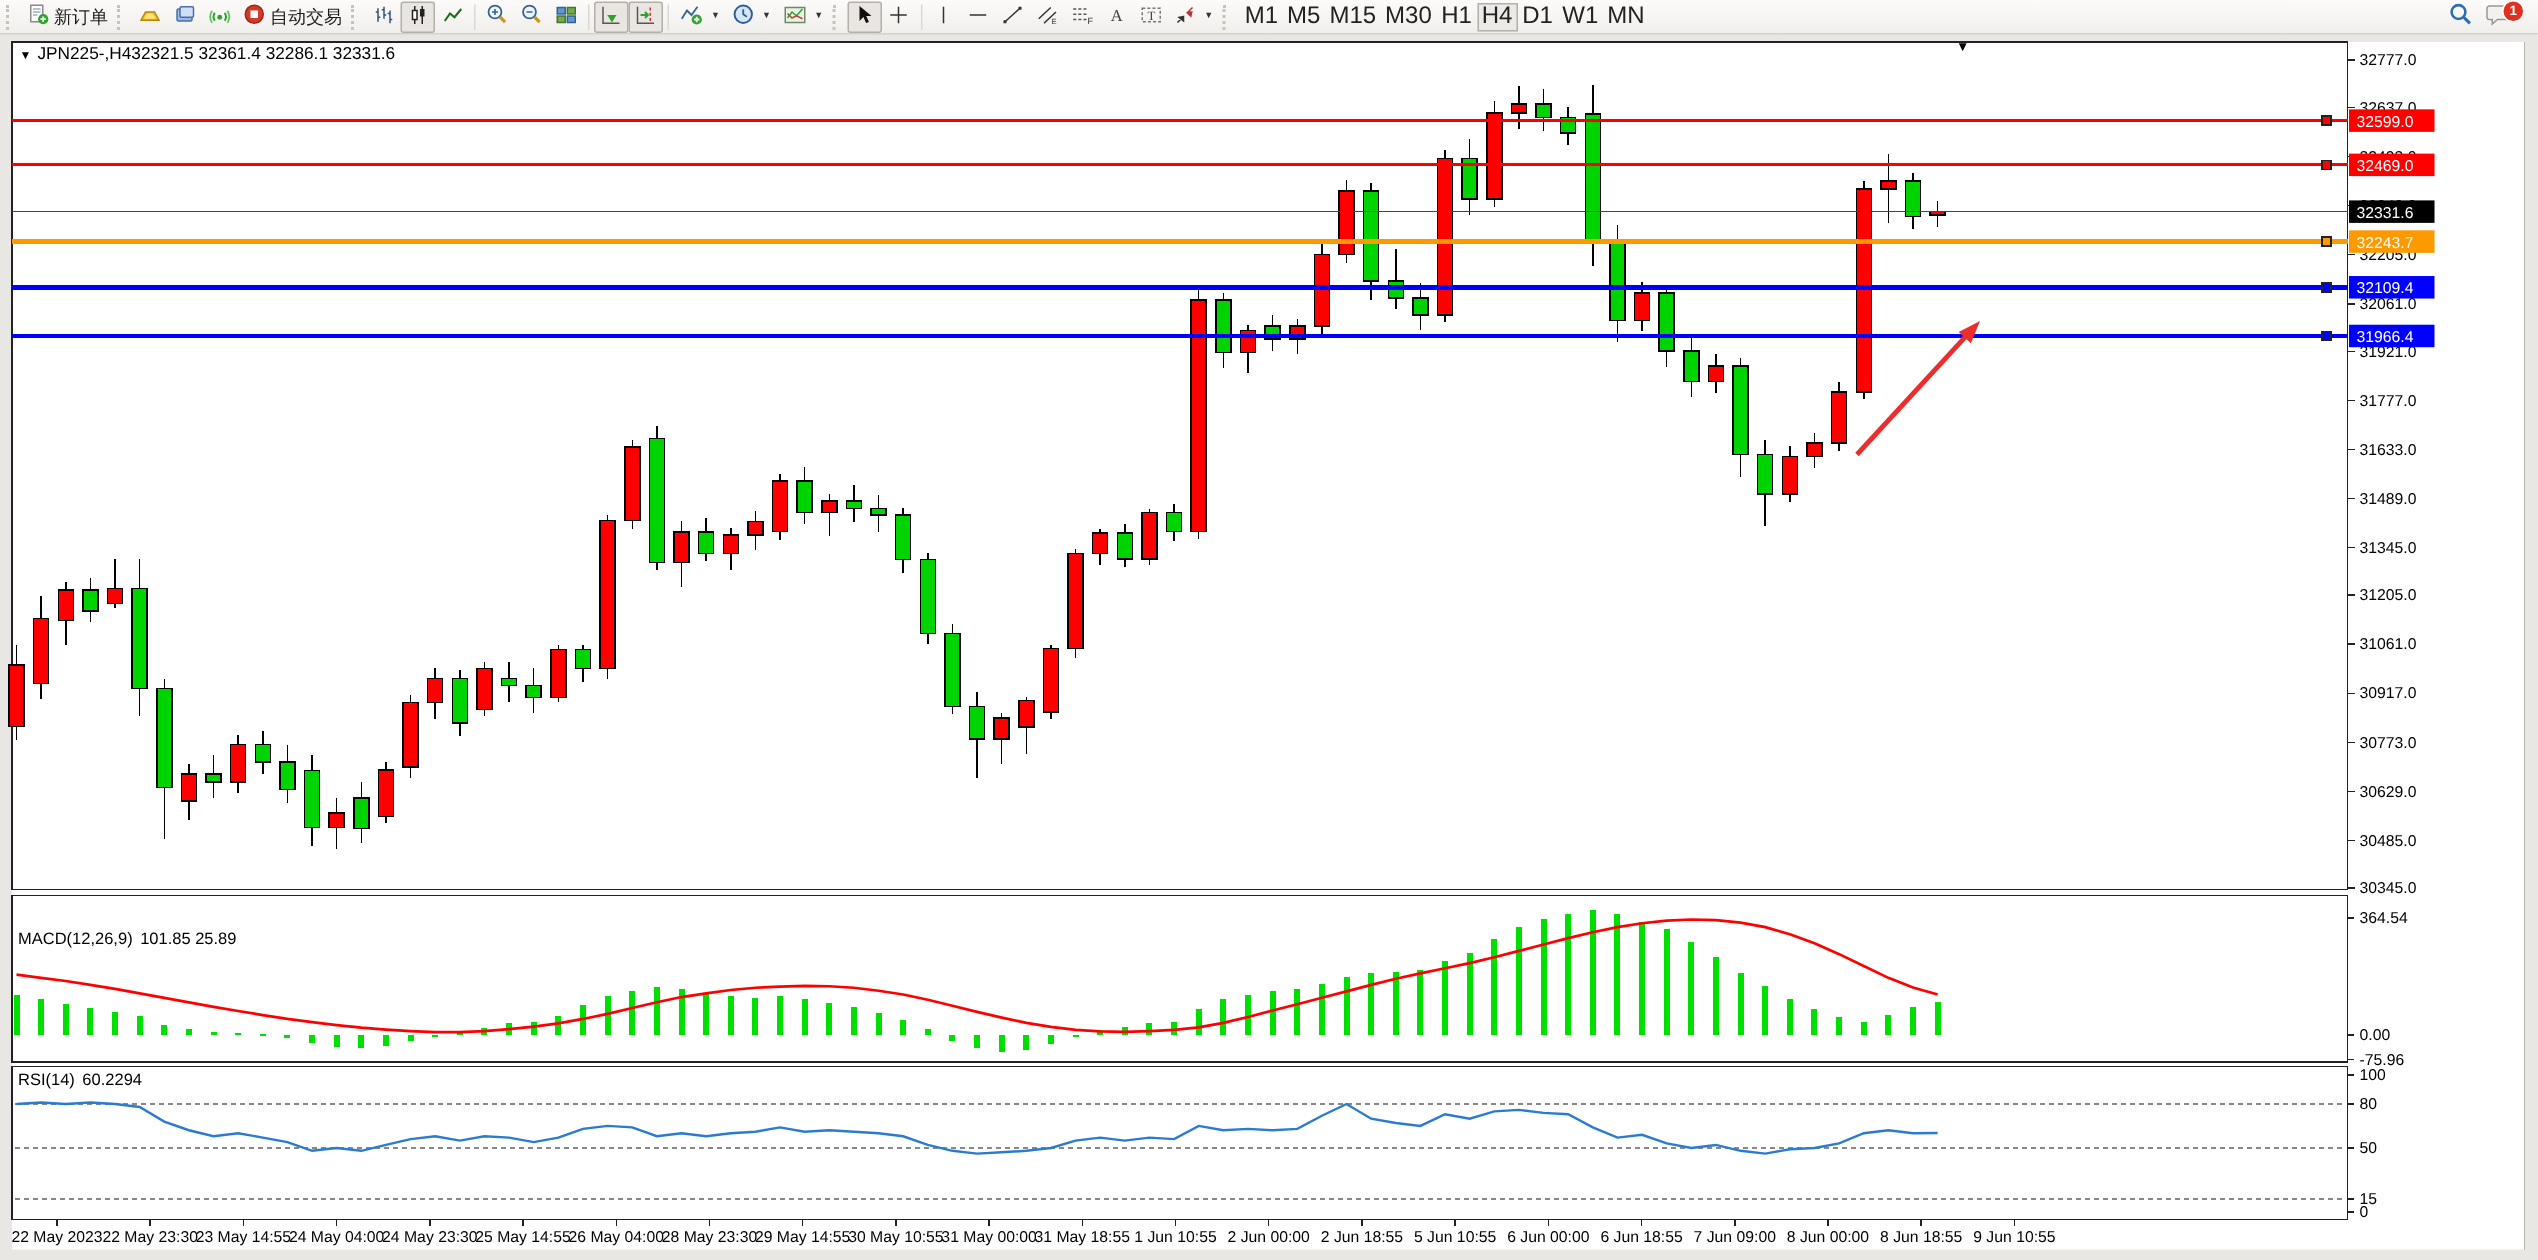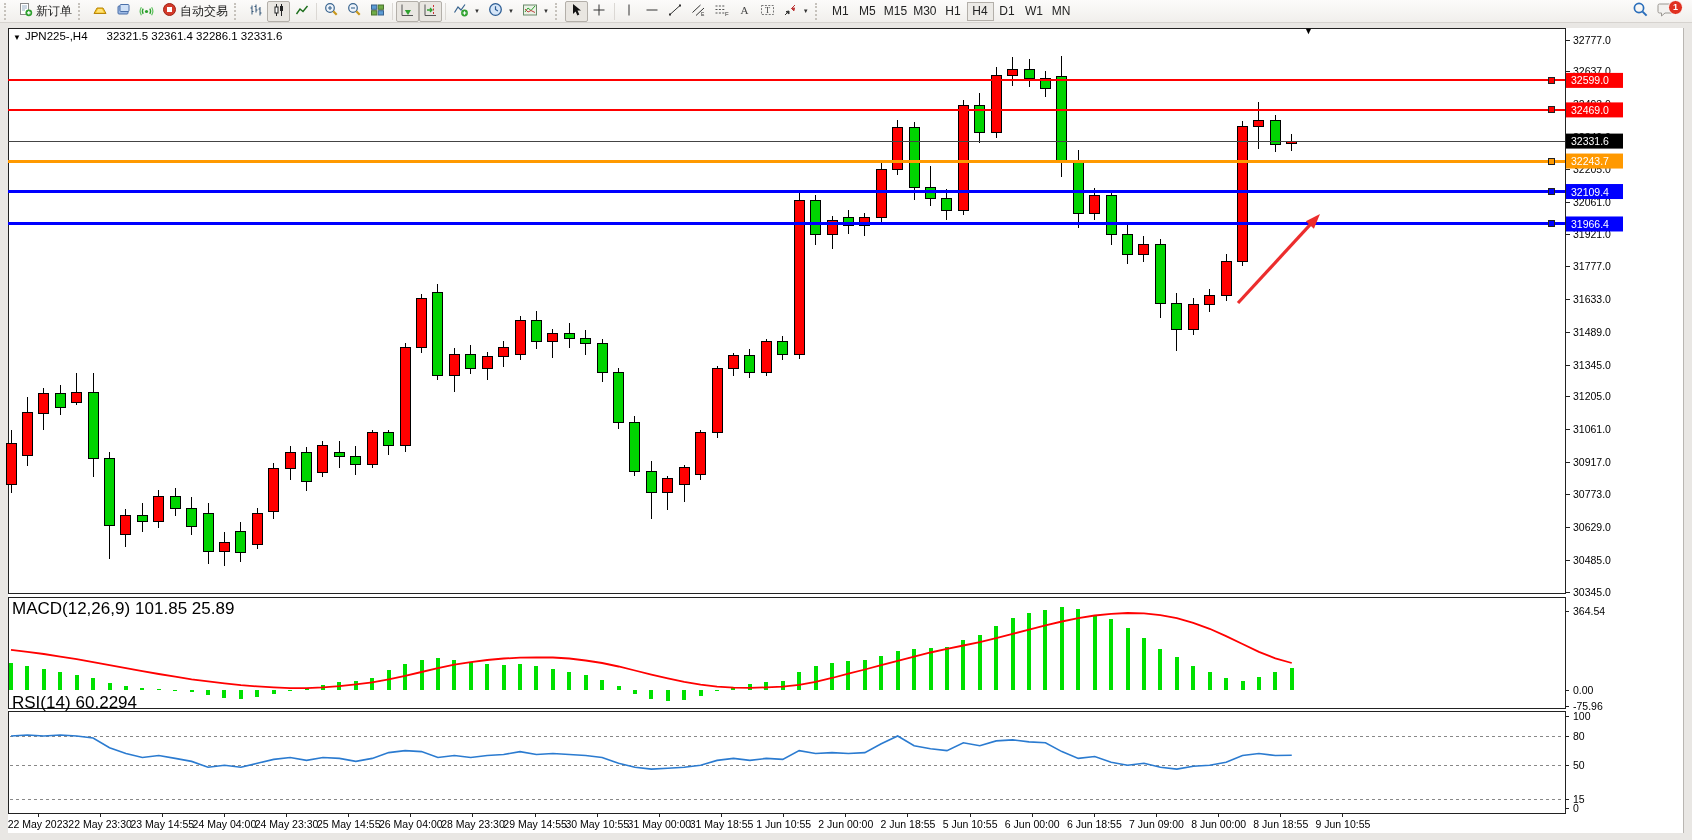--- a/index.html
+++ b/index.html
@@ -9,33 +9,33 @@
     background:linear-gradient(#fcfbfa,#f1efec);border-bottom:1px solid #d6d3cf;
     display:flex;align-items:center;padding:0 2px;z-index:20;box-sizing:border-box;}
   .tbtn{height:21px;min-width:23px;border:1px solid transparent;background:transparent;
     display:flex;align-items:center;justify-content:center;gap:3px;font-size:12px;
     color:#1a1a1a;padding:0 3px;border-radius:2px;cursor:default;position:relative;}
   .tbtn.active{background:#e9e6e1;border-color:#b3afa9;}
   .grip{width:4px;height:17px;border-left:2px dotted #c6c2bc;margin:0 4px 0 2px;}
   .sep{width:1px;height:17px;background:#dbd8d4;margin:0 3px;}
   .caret{font-size:6px;color:#333;margin-left:2px;}
   .tf{height:19px;min-width:27px;border:1px solid transparent;background:transparent;
-    font-size:12px;color:#222;display:flex;align-items:center;justify-content:center;padding:0 2px;}
+    font-size:16px;color:#222;display:flex;align-items:center;justify-content:center;padding:0 2px;}
   .tf.active{background:#eceae6;border-color:#b3afa9;}
   .tf-group{display:flex;align-items:center;margin-left:2px;}
   .spacer{flex:1;}
   .badge{position:absolute;top:-2px;right:-4px;background:#e03020;color:#fff;
     border-radius:50%;width:13px;height:13px;font-size:9px;display:flex;
     align-items:center;justify-content:center;font-weight:bold;border:1px solid #fff;}
   
   #chart-svg{position:absolute;top:0;left:0;z-index:1;}
   .chart-title{position:absolute;left:13px;top:30px;font-size:11.5px;color:#000;z-index:5;white-space:nowrap;}
   .tri{font-size:8px;margin-right:4px;}
-  .ohlc{margin-left:19px;}
-  .ind-label{position:absolute;left:12px;font-size:17px;color:#000;z-index:5;white-space:nowrap;}
+  .ohlc{margin-left:0;}
+  .ind-label{position:absolute;left:12px;font-size:11px;color:#000;z-index:5;white-space:nowrap;margin-top:21px;}
   #macd-label{top:599px;}
   #rsi-label{top:693px;}
   .endmark{position:absolute;left:1304px;top:26px;font-size:9px;color:#000;z-index:5;}
   .ind-val{margin-left:5px;}
 </style>
 </head>
 <body>
 
 <div class="toolbar">
   <div class="grip"></div>

